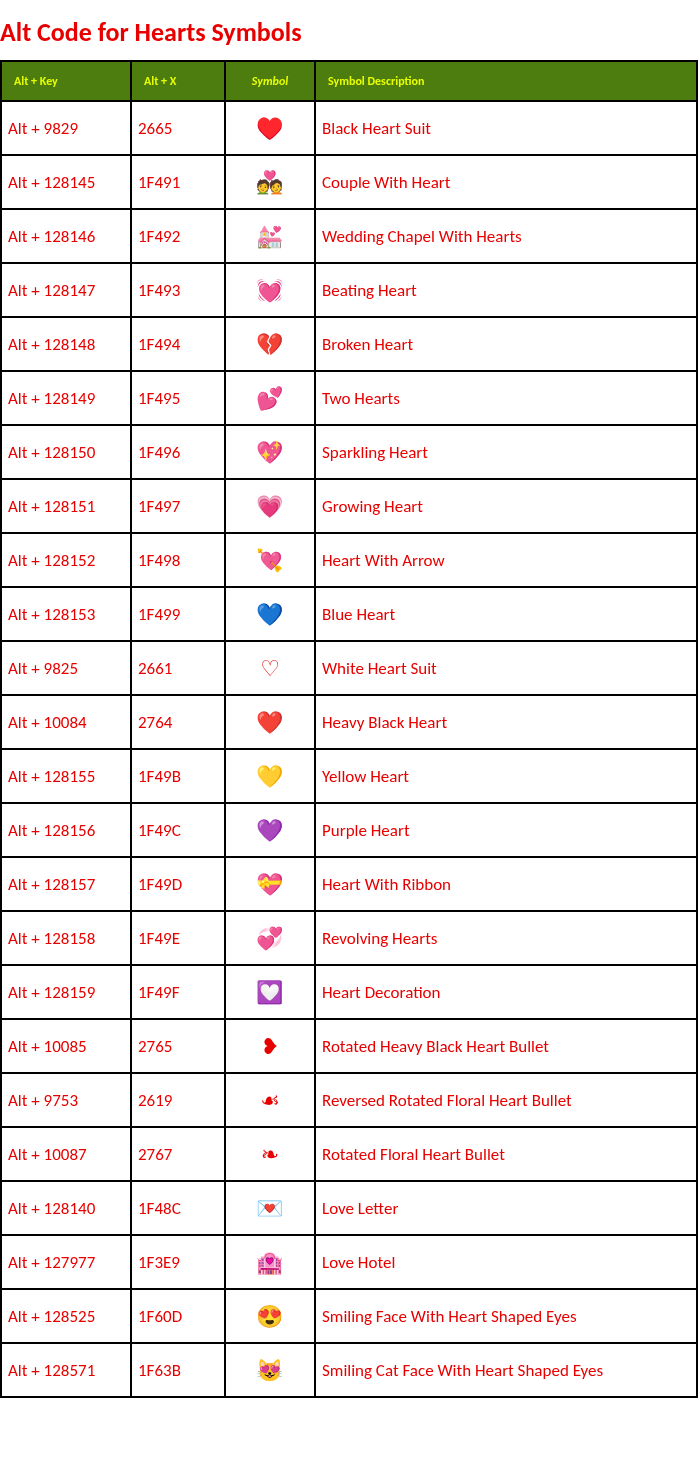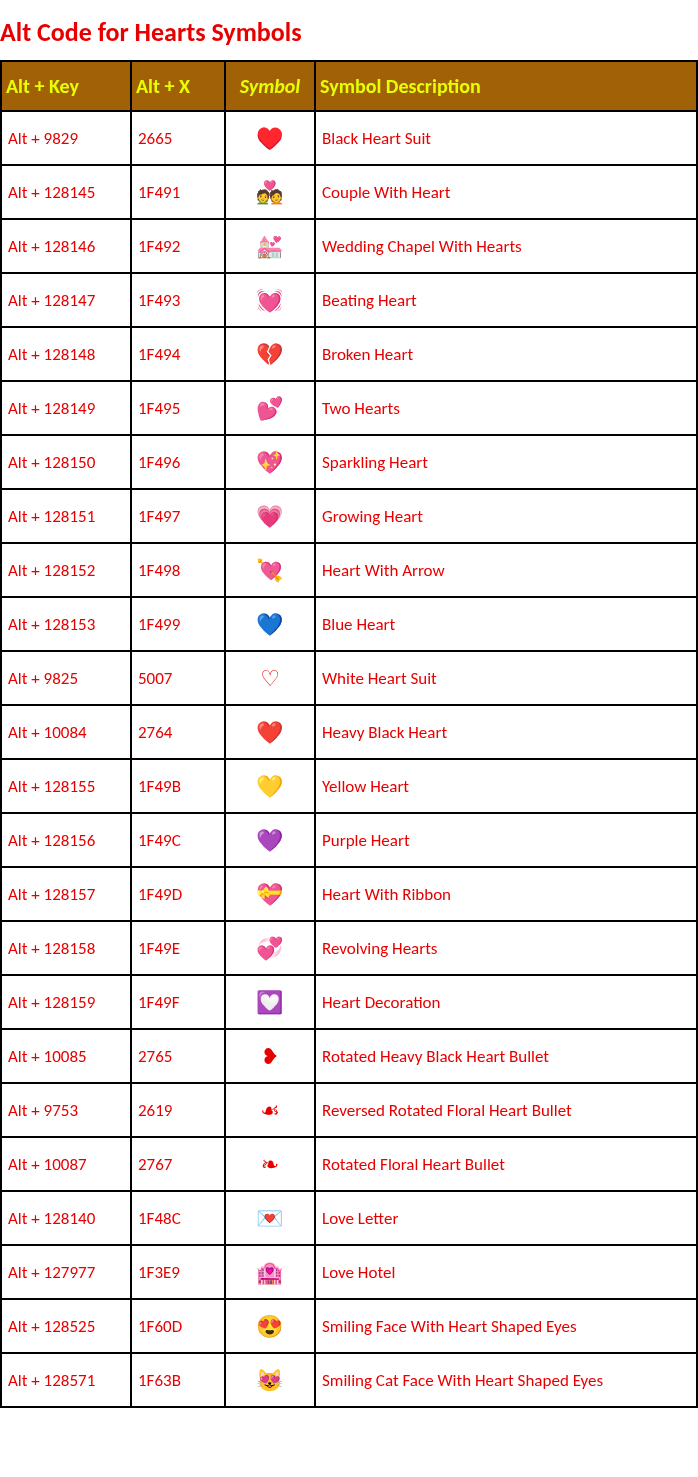--- a/index.html
+++ b/index.html
@@ -15,25 +15,25 @@
     font-size: 26px;
     font-weight: bold;
     padding: 16px 0 12px 0;
   }
   table {
     border-collapse: collapse;
     width: 100%;
     table-layout: fixed;
   }
   th {
-    background: #a16207;
+    background: #4d7c0f;
     color: #e6ff00;
     font-weight: bold;
-    font-size: 20px;
-    padding: 12px 4px;
+    font-size: 12px;
+    padding: 12px 12px;
     text-align: left;
     border: 2px solid #000;
   }
   th.col-symbol { text-align: center; font-style: italic; }
   td {
     border: 2px solid #000;
     padding: 12px 6px;
     color: #e80000;
     font-size: 17px;
     vertical-align: middle;
@@ -125,21 +125,21 @@
         <td>Heart With Arrow</td>
       </tr>
       <tr>
         <td>Alt + 128153</td>
         <td>1F499</td>
         <td class="col-symbol">💙</td>
         <td>Blue Heart</td>
       </tr>
       <tr>
         <td>Alt + 9825</td>
-        <td>5007</td>
+        <td>2661</td>
         <td class="col-symbol">♡</td>
         <td>White Heart Suit</td>
       </tr>
       <tr>
         <td>Alt + 10084</td>
         <td>2764</td>
         <td class="col-symbol">❤</td>
         <td>Heavy Black Heart</td>
       </tr>
       <tr>

